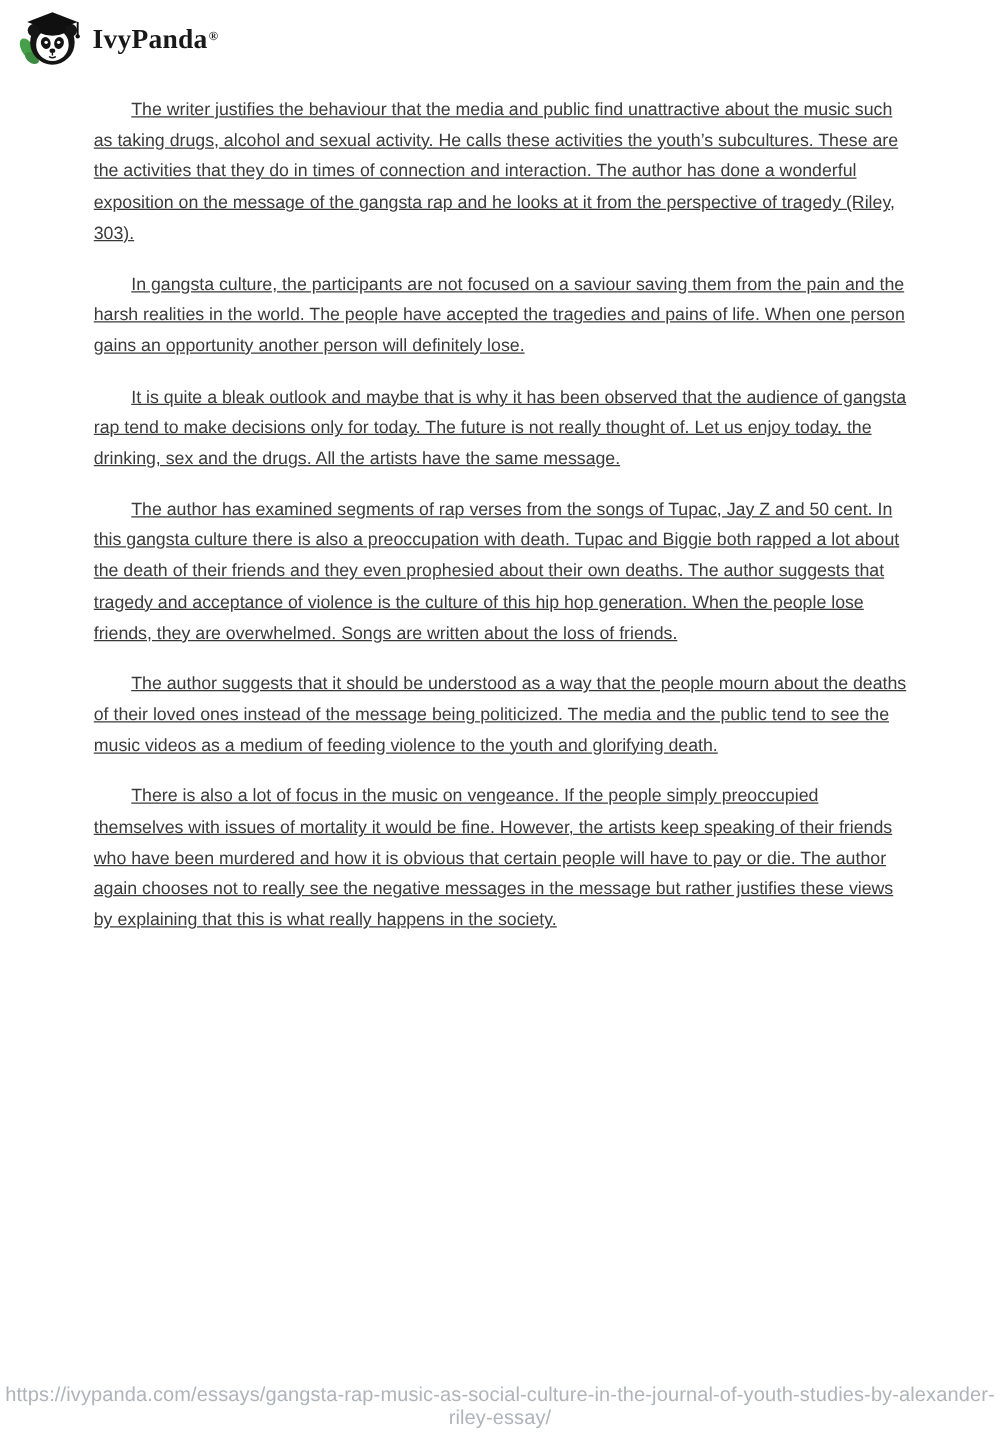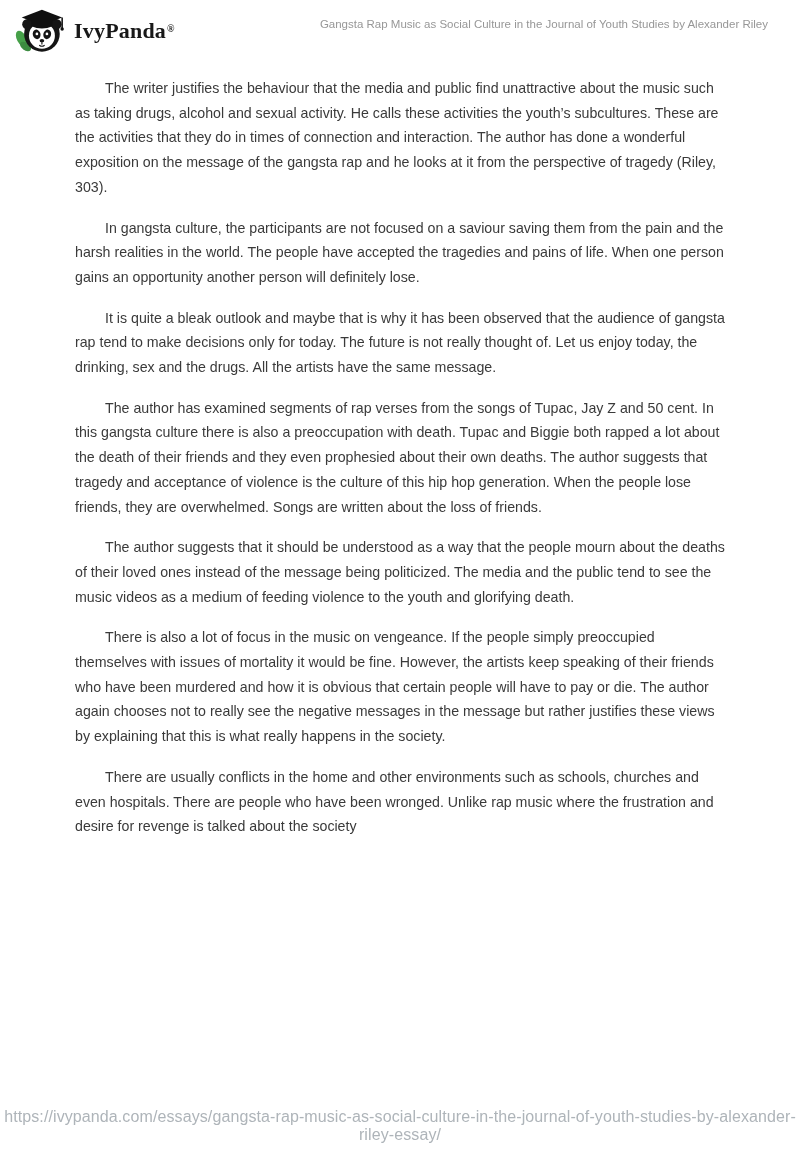--- a/index.html
+++ b/index.html
@@ -69,20 +69,21 @@
     line-height: 24.7px;
   }
 
   .essay-body p.para {
     margin-bottom: 16px;
     text-align: left;
   }
 
   .essay-body p.para.indent {
     text-indent: 30px;
+    text-decoration: underline;
   }
 
   
   .page-footer {
     position: absolute;
     left: 0;
     right: 0;
     bottom: 16px;
     text-align: center;
   }
@@ -125,30 +126,28 @@
           <polygon points="29,1 50,9 29,17 8,9" fill="#101010"></polygon>
           <path d="M18 12 L18 18 Q29 23 40 18 L40 12" fill="#101010"></path>
           <line x1="50" y1="9" x2="50" y2="20" stroke="#101010" stroke-width="1.6"></line>
           <circle cx="50" cy="21" r="1.8" fill="#101010"></circle>
         </svg>
       </span>
       <span>
         <span class="brand-name">IvyPanda</span><sup class="registered">®</sup>
       </span>
     </div>
-    <div class="doc-title">Gangsta Rap Music as Social Culture in the Journal of Youth Studies by Alexander Riley</div>
   </header>
 
   <main class="essay-body" id="content">
       <p class="para indent">The writer justifies the behaviour that the media and public find unattractive about the music such as taking drugs, alcohol and sexual activity. He calls these activities the youth’s subcultures. These are the activities that they do in times of connection and interaction. The author has done a wonderful exposition on the message of the gangsta rap and he looks at it from the perspective of tragedy (Riley, 303).</p>
       <p class="para indent">In gangsta culture, the participants are not focused on a saviour saving them from the pain and the harsh realities in the world. The people have accepted the tragedies and pains of life. When one person gains an opportunity another person will definitely lose.</p>
       <p class="para indent">It is quite a bleak outlook and maybe that is why it has been observed that the audience of gangsta rap tend to make decisions only for today. The future is not really thought of. Let us enjoy today, the drinking, sex and the drugs. All the artists have the same message.</p>
       <p class="para indent">The author has examined segments of rap verses from the songs of Tupac, Jay Z and 50 cent. In this gangsta culture there is also a preoccupation with death. Tupac and Biggie both rapped a lot about the death of their friends and they even prophesied about their own deaths. The author suggests that tragedy and acceptance of violence is the culture of this hip hop generation. When the people lose friends, they are overwhelmed. Songs are written about the loss of friends.</p>
       <p class="para indent">The author suggests that it should be understood as a way that the people mourn about the deaths of their loved ones instead of the message being politicized. The media and the public tend to see the music videos as a medium of feeding violence to the youth and glorifying death.</p>
       <p class="para indent">There is also a lot of focus in the music on vengeance. If the people simply preoccupied themselves with issues of mortality it would be fine. However, the artists keep speaking of their friends who have been murdered and how it is obvious that certain people will have to pay or die. The author again chooses not to really see the negative messages in the message but rather justifies these views by explaining that this is what really happens in the society.</p>
-      <p class="para indent">There are usually conflicts in the home and other environments such as schools, churches and even hospitals. There are people who have been wronged. Unlike rap music where the frustration and desire for revenge is talked about the society</p>
     </main>
 
   <footer class="page-footer">
     <a class="footer-url" href="#">https://ivypanda.com/essays/gangsta-rap-music-as-social-culture-in-the-journal-of-youth-studies-by-alexander-riley-essay/</a>
   </footer>
 
 </div>
 
 </body></html>

